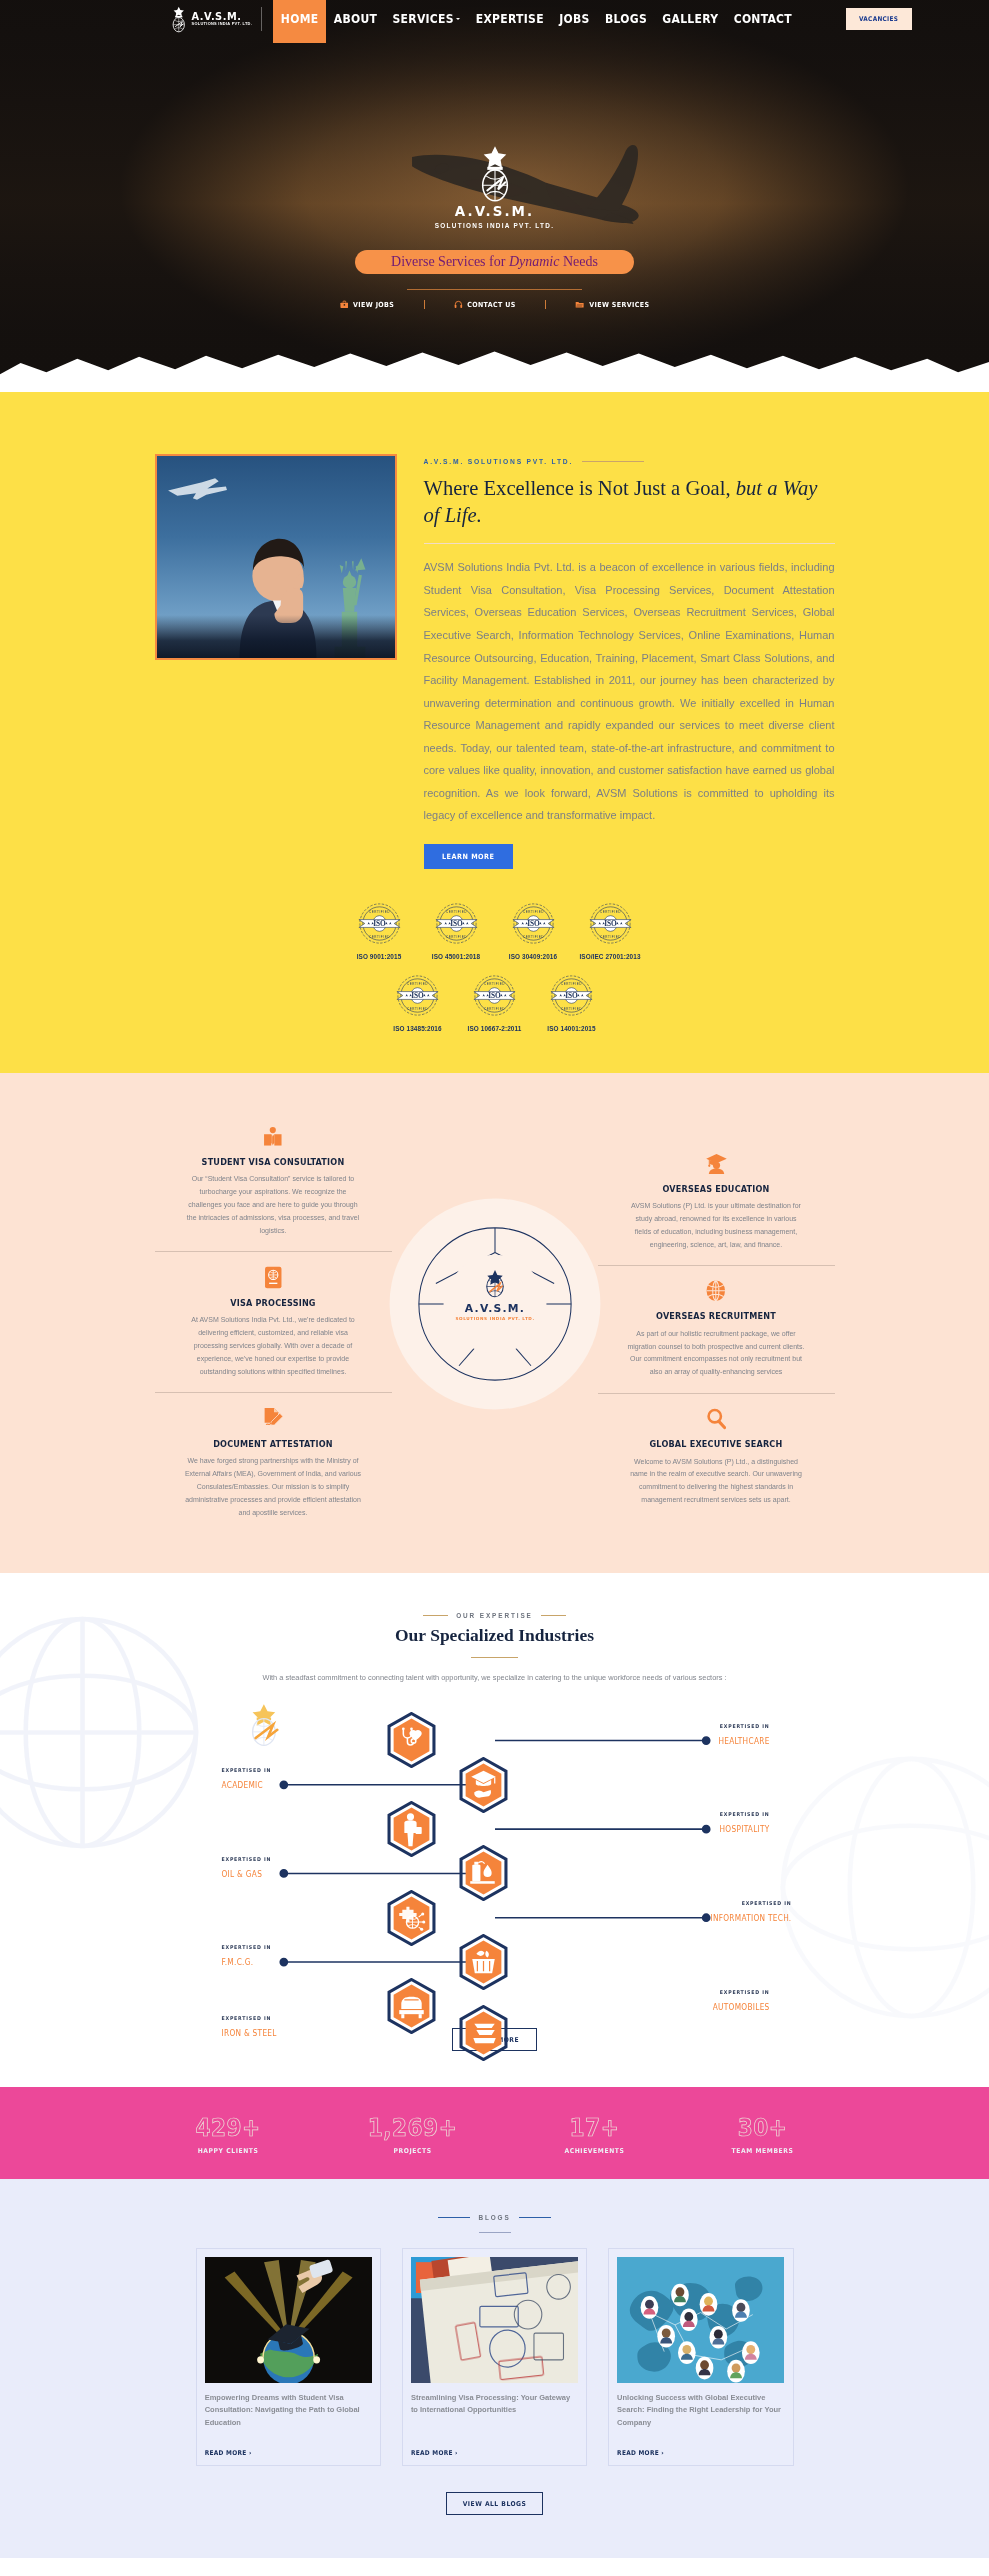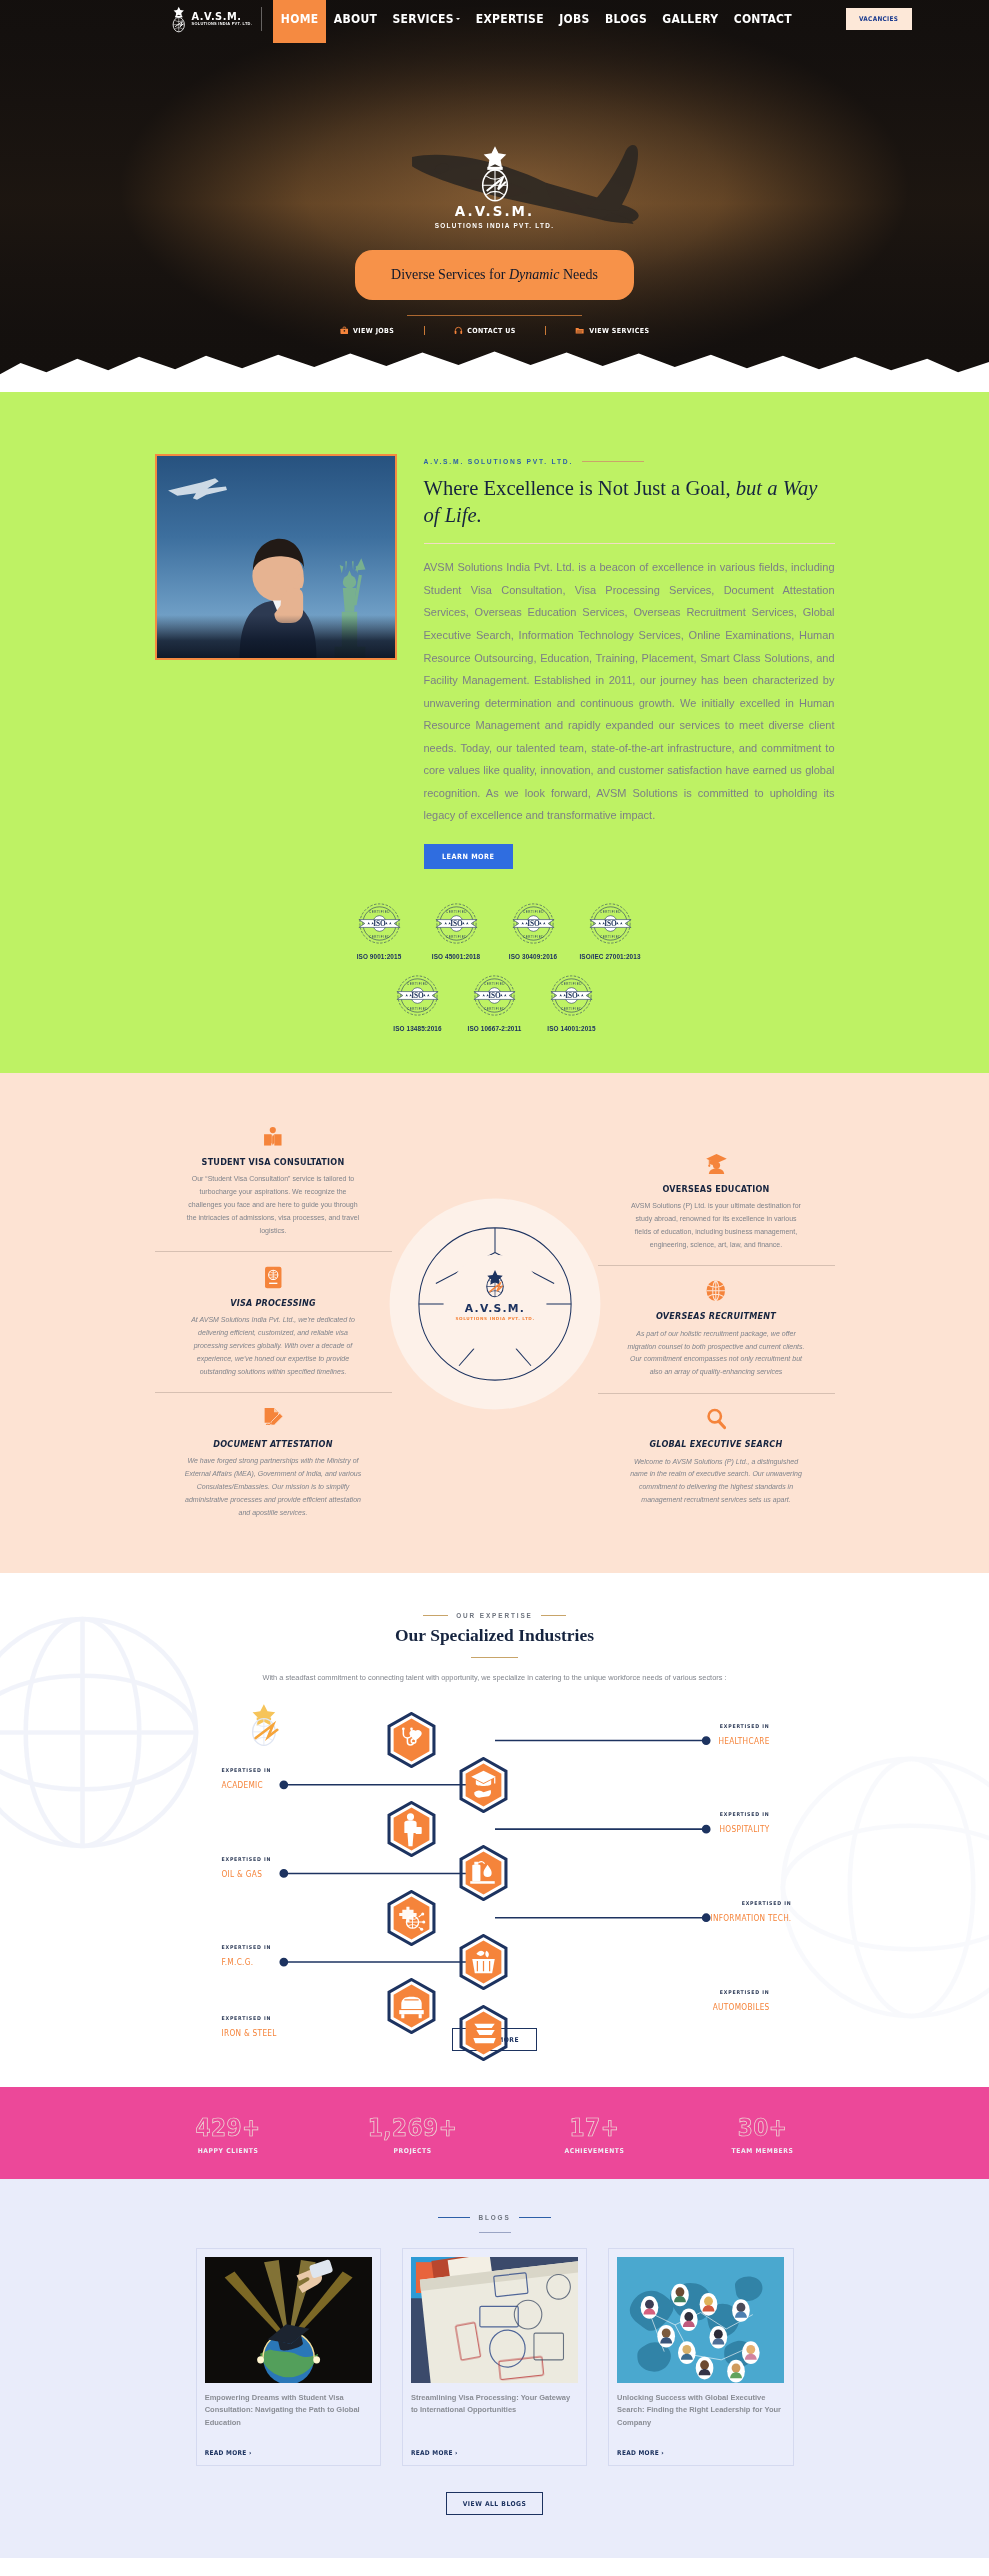--- a/index.html
+++ b/index.html
@@ -62,22 +62,22 @@
     position: absolute; left: 0; right: 0; top: 145px;
     display: flex; flex-direction: column; align-items: center; z-index: 4;
   }
   .hero-logo-mark { width: 38px; height: 58px; }
   .hero-logo-t1 { color:#fff; font-size: 13.4px; font-weight:700; letter-spacing: 2.1px; margin-top: 1px; font-family:"DejaVu Sans", sans-serif;}
   .hero-logo-t2 { color:#fff; font-size: 6.4px; font-weight:700; letter-spacing: 1.3px; margin-top: 2.6px; }
   .hero-pill {
     margin-top: 21.6px;
     background: #f79249;
     border-radius: 17.5px;
-    padding: 17px 36px;
-    color: #0f172a;
+    padding: 4px 36px;
+    color: #701a75;
     font-family: "Liberation Serif", serif;
     font-size: 14px;
   }
   .hero-pill i { font-style: italic; }
   .hero-rule { margin-top: 14.4px; width: 175px; height: 0.5px; background: rgba(245,146,65,.65); }
   .hero-actions { margin-top: 11.3px; display: flex; align-items: center; gap: 14px; }
   .hero-actions .ha {
     display: flex; align-items: center; gap: 4.6px;
     color: #fff; font-size: 7px; font-weight: 700; letter-spacing: 0.4px;
     padding: 0 15.5px; cursor: pointer;
@@ -87,21 +87,21 @@
   .ha svg { display:block; }
 
   .torn-white {
     position: absolute; left:0; bottom: -1px; width: 989px; height: 57px; z-index: 3;
   }
 
   
   .about {
     position: relative;
     padding: 62px 0 41px;
-    background: #bef264;
+    background: #fde047;
   }
   .about-wrap { width: 680px; margin: 0 auto; display: flex; gap: 27px; }
   .about-photo {
     width: 242px; flex: 0 0 242px; position: relative;
   }
   .photo-frame {
     width: 242px; height: 206px;
     border: 2.1px solid #f58a41;
     position: relative; overflow: hidden;
     background: linear-gradient(180deg,#20344f 0%, #2a4straight 0%, #1d3350 55%, #142740 100%);
@@ -150,21 +150,21 @@
     padding: 38px 0 40px;
     overflow: hidden;
   }
   .svc-grid {
     width: 680px; margin: 0 auto;
     display: grid; grid-template-columns: 1fr 1fr; column-gap: 206px;
     position: relative; z-index: 2;
   }
   .svc-col { display:flex; flex-direction: column; }
   .svc-card { text-align:center; padding: 13.4px 5.2px 13.4px; }
-  .svc-card + .svc-card { border-top: 0.5px solid #d7c0b2; font-style: italic; }
+  .svc-card + .svc-card { border-top: 0.5px solid #d7c0b2; }
   .svc-ico { height: 24px; display:flex; align-items:center; justify-content:center; margin-bottom: 8.2px; }
   .svc-ico svg { display:block; }
   .svc-h { font-size: 9px; font-weight: 700; color:#16243f; letter-spacing:0.2px; margin-bottom: 6.2px;
            font-family:"DejaVu Sans Condensed","Liberation Sans Narrow","Liberation Sans",sans-serif;}
   .svc-p { font-size: 7px; line-height: 1.85; color:#80848c; max-width: 178px; margin: 0 auto; }
   .svc-col.right .svc-card:first-child { padding-top: 40px; }
   .svc-col.right .svc-p, .svc-col.right .svc-h { margin-left:auto; margin-right:auto; }
 
   .svc-wheel {
     position: absolute; left: 50%; top: 123px; transform: translateX(-50%);

